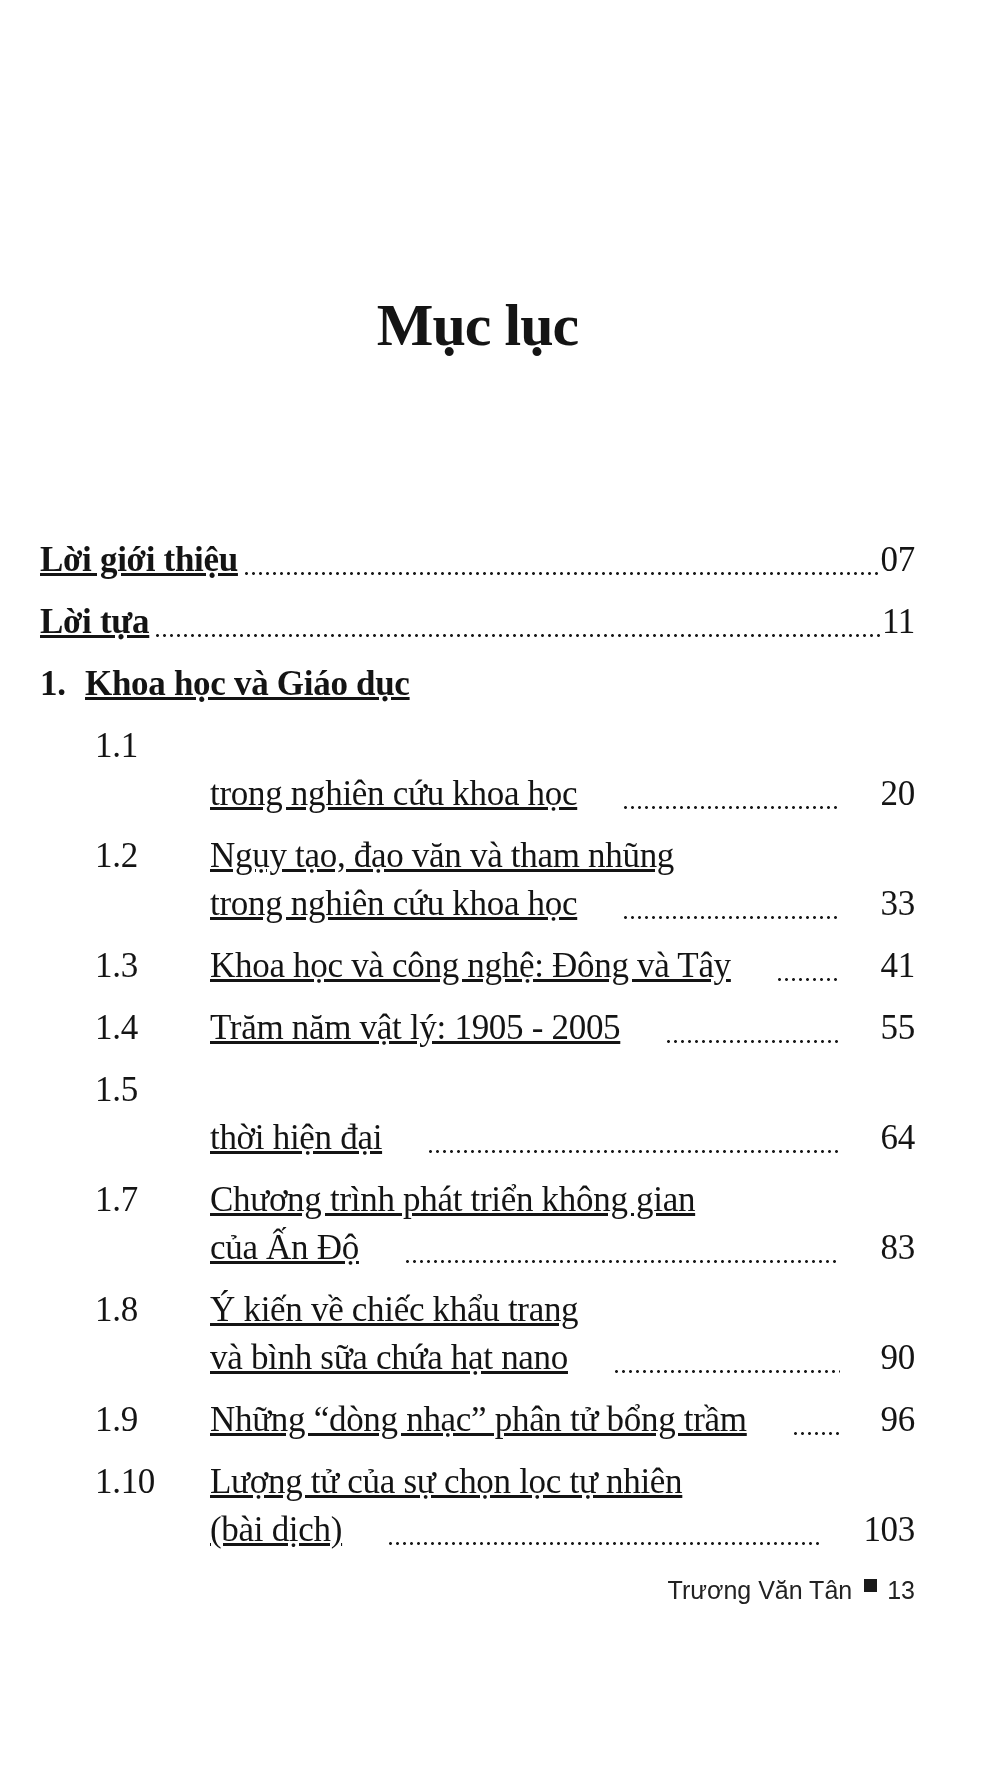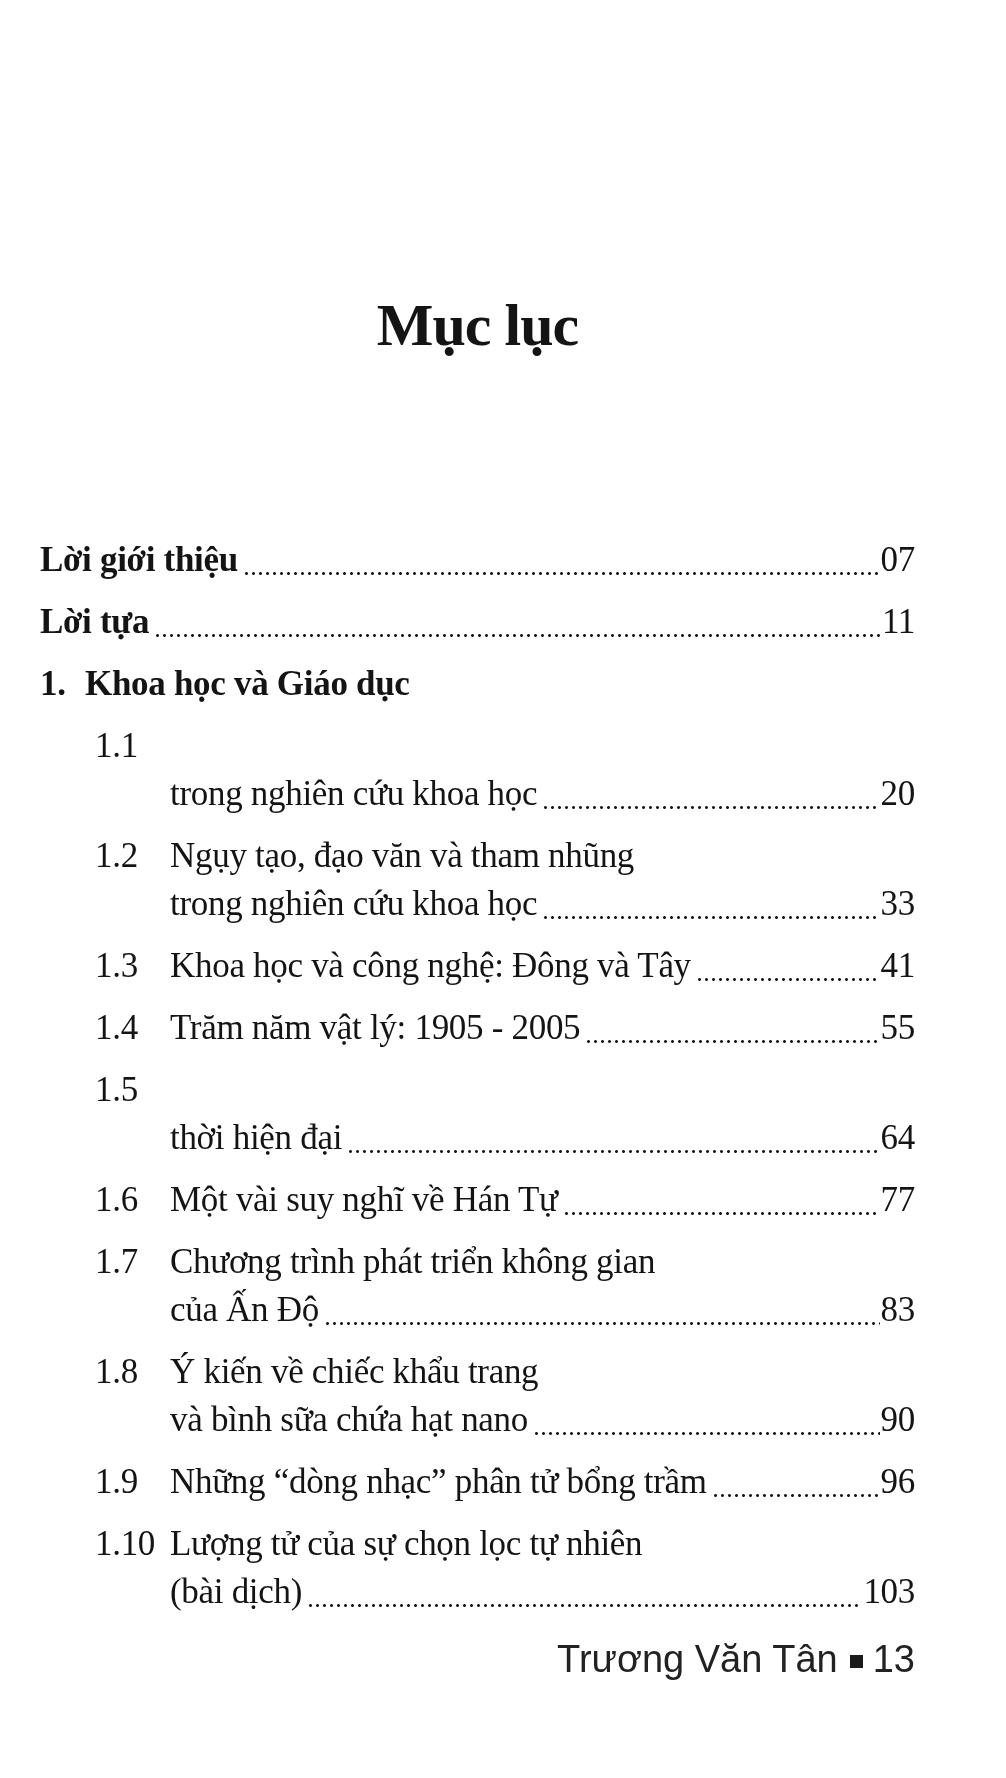--- a/index.html
+++ b/index.html
@@ -24,44 +24,44 @@
     letter-spacing:-1px;
   }
   .toc{
     margin-top:178px;
     font-size:35px;
     line-height:48px;
     letter-spacing:-0.3px;
   }
   .entry{margin-bottom:14px;}
   .row{display:flex;align-items:baseline;}
-  .sub .row{padding-left:55px;}
+  .sub .row{padding-left:55px;gap:40px;}
   .num{flex:0 0 75px;}
   .section .num{flex:0 0 45px;}
   .bold{font-weight:700;}
-  .txt,.label{white-space:nowrap;flex:0 0 auto;}
+  .txt,.label{white-space:nowrap;flex:0 0 auto;text-decoration:underline;}
   .dots{
     flex:1 1 auto;
     min-width:18px;
     align-self:flex-end;
     height:5px;
     margin:0 1px 8px 5px;
     background-image:radial-gradient(circle,#1a1a1a 1.15px,transparent 1.7px);
     background-size:7px 5px;
     background-repeat:repeat-x;
     background-position:0 50%;
   }
   .pg{flex:0 0 auto;}
   .footer{
     margin-top:22px;
     display:flex;
     justify-content:flex-end;
-    align-items:center;
+    align-items:flex-start;
     font-family:"Liberation Sans", sans-serif;
-    font-size:38px;
+    font-size:25px;
     color:#222222;
   }
   .sq{
     width:13px;height:13px;
     background:#1a1a1a;
     display:inline-block;
     margin:3px 10px 0 12px;
   }
 </style>
 </head>
@@ -137,28 +137,20 @@
         </div>
         <div class="row">
           <span class="num"></span>
           <span class="txt">thời hiện đại</span>
           <span class="dots"></span>
           <span class="pg">64</span>
         </div>
       </div>
       <div class="entry sub">
         <div class="row">
-          <span class="num">1.6</span>
-          <span class="txt">Một vài suy nghĩ về Hán Tự</span>
-          <span class="dots"></span>
-          <span class="pg">77</span>
-        </div>
-      </div>
-      <div class="entry sub">
-        <div class="row">
           <span class="num">1.7</span>
           <span class="txt">Chương trình phát triển không gian</span>
         </div>
         <div class="row">
           <span class="num"></span>
           <span class="txt">của Ấn Độ</span>
           <span class="dots"></span>
           <span class="pg">83</span>
         </div>
       </div>

